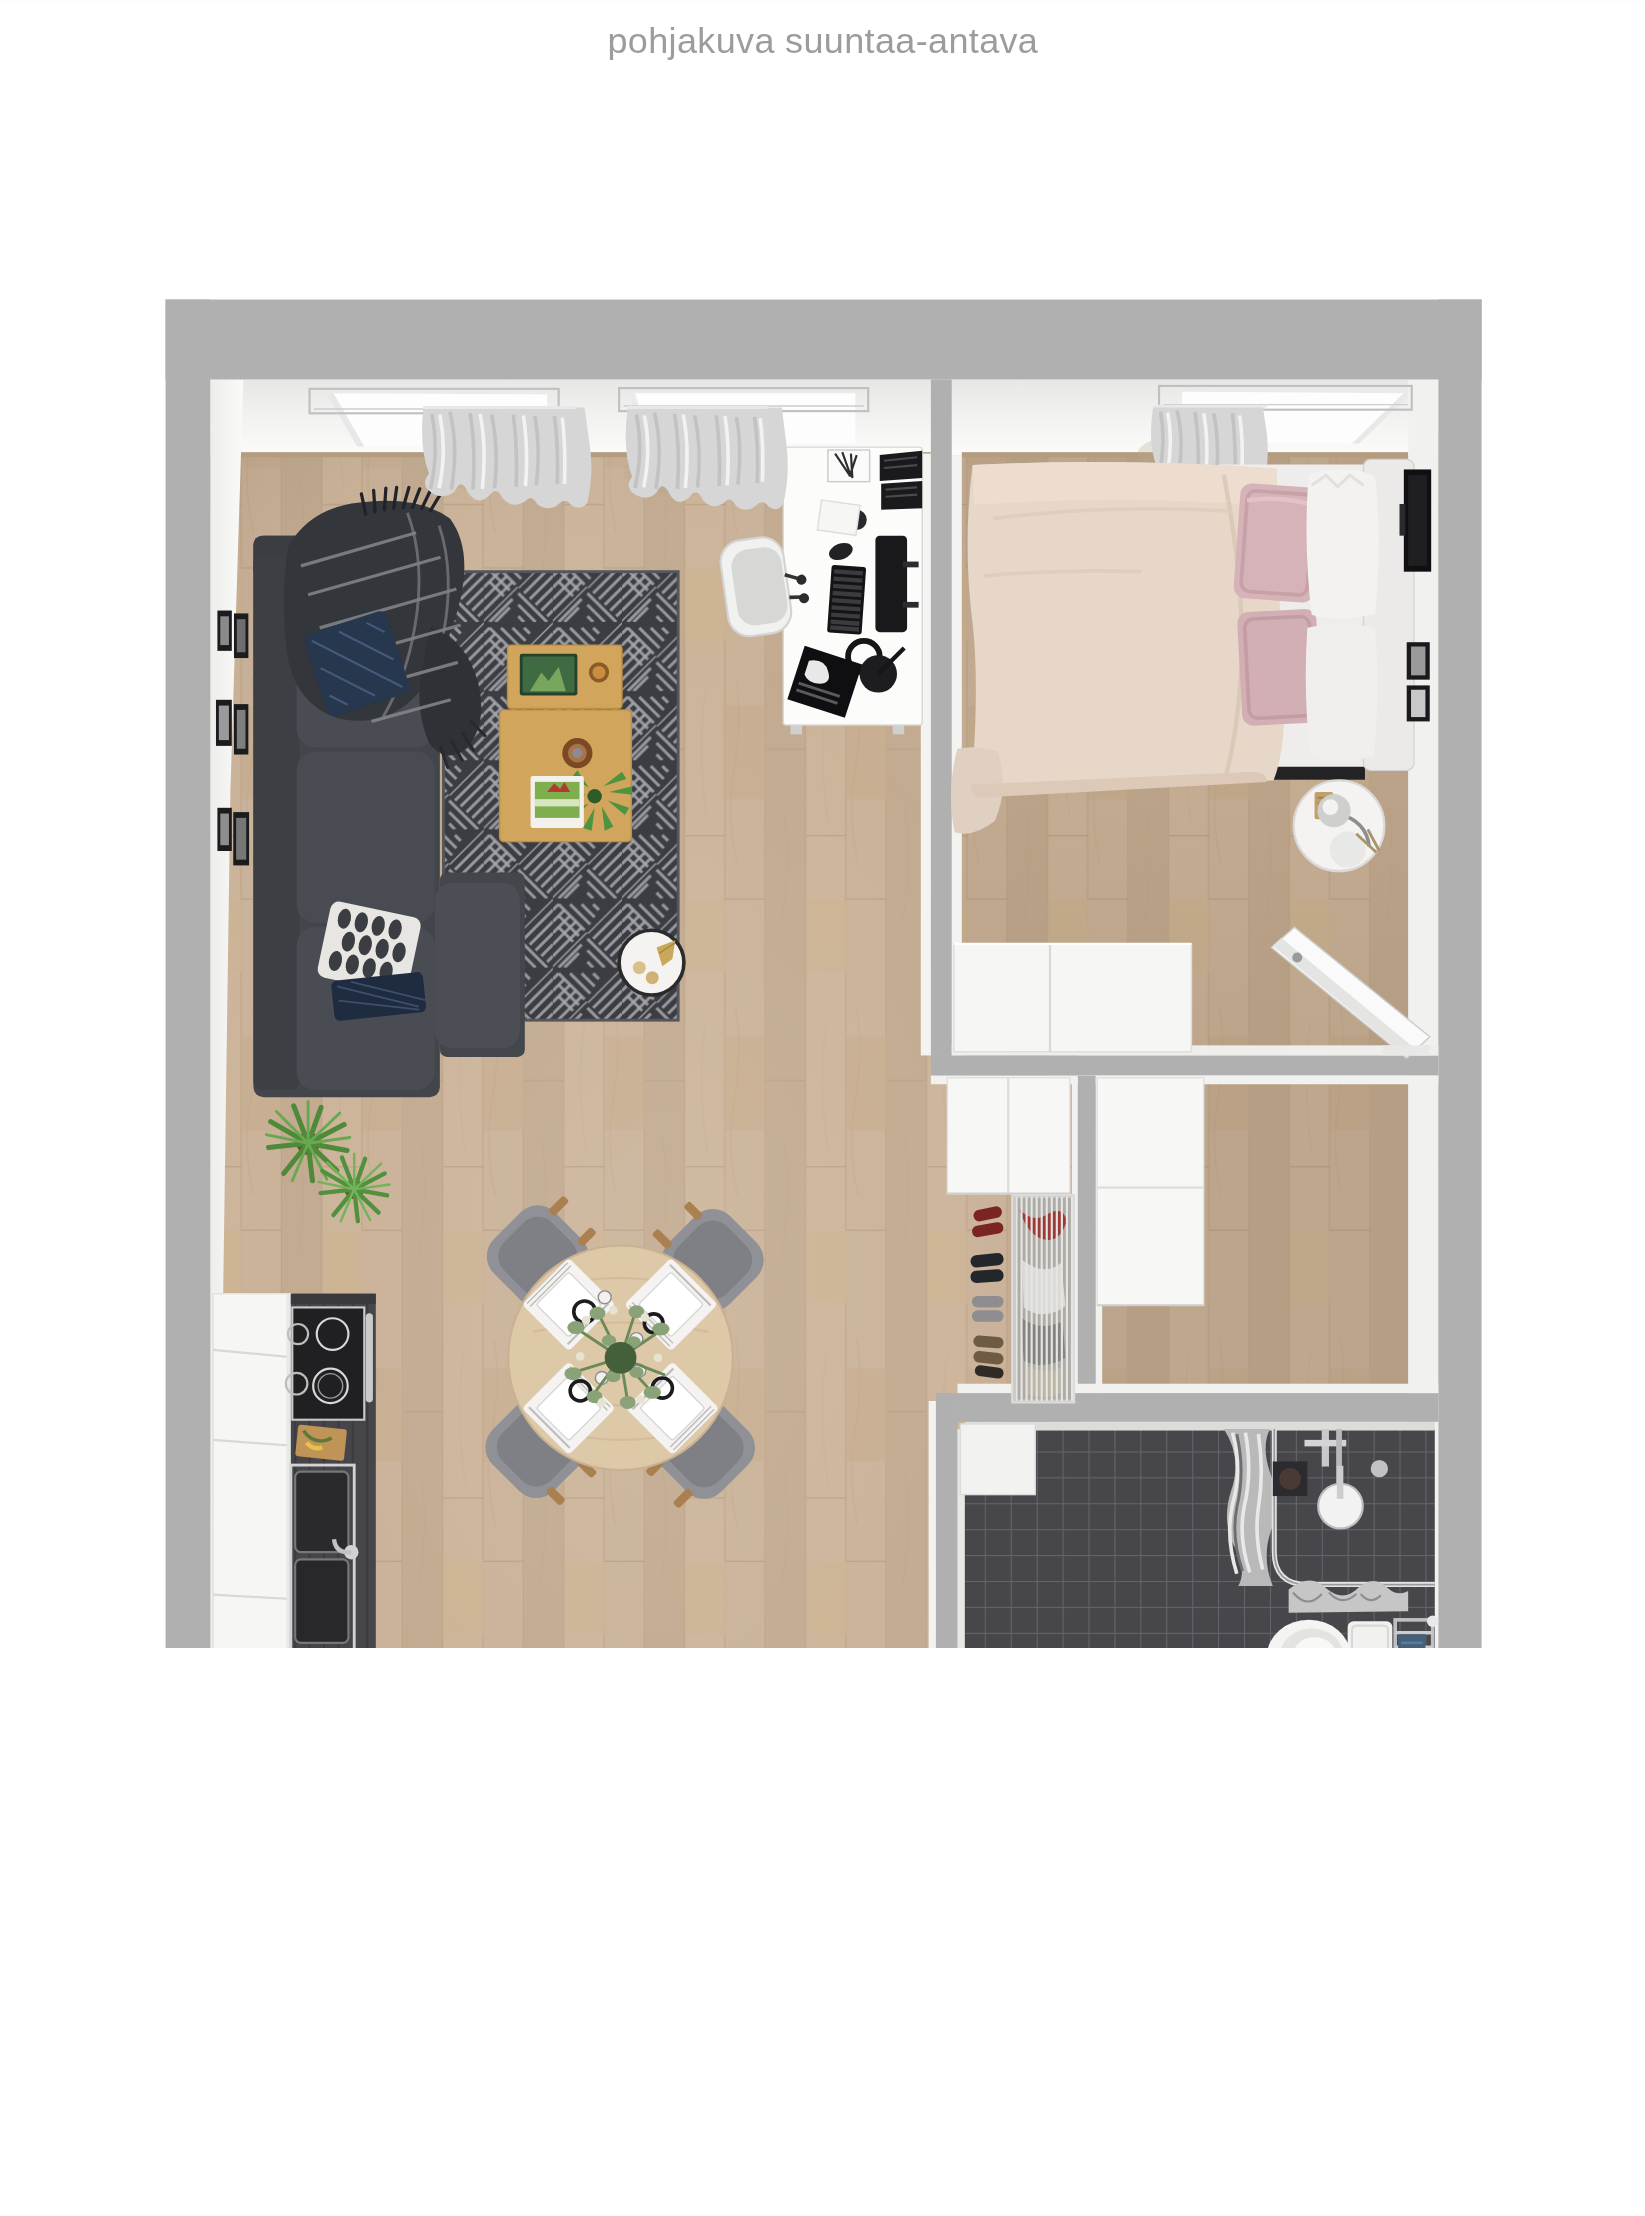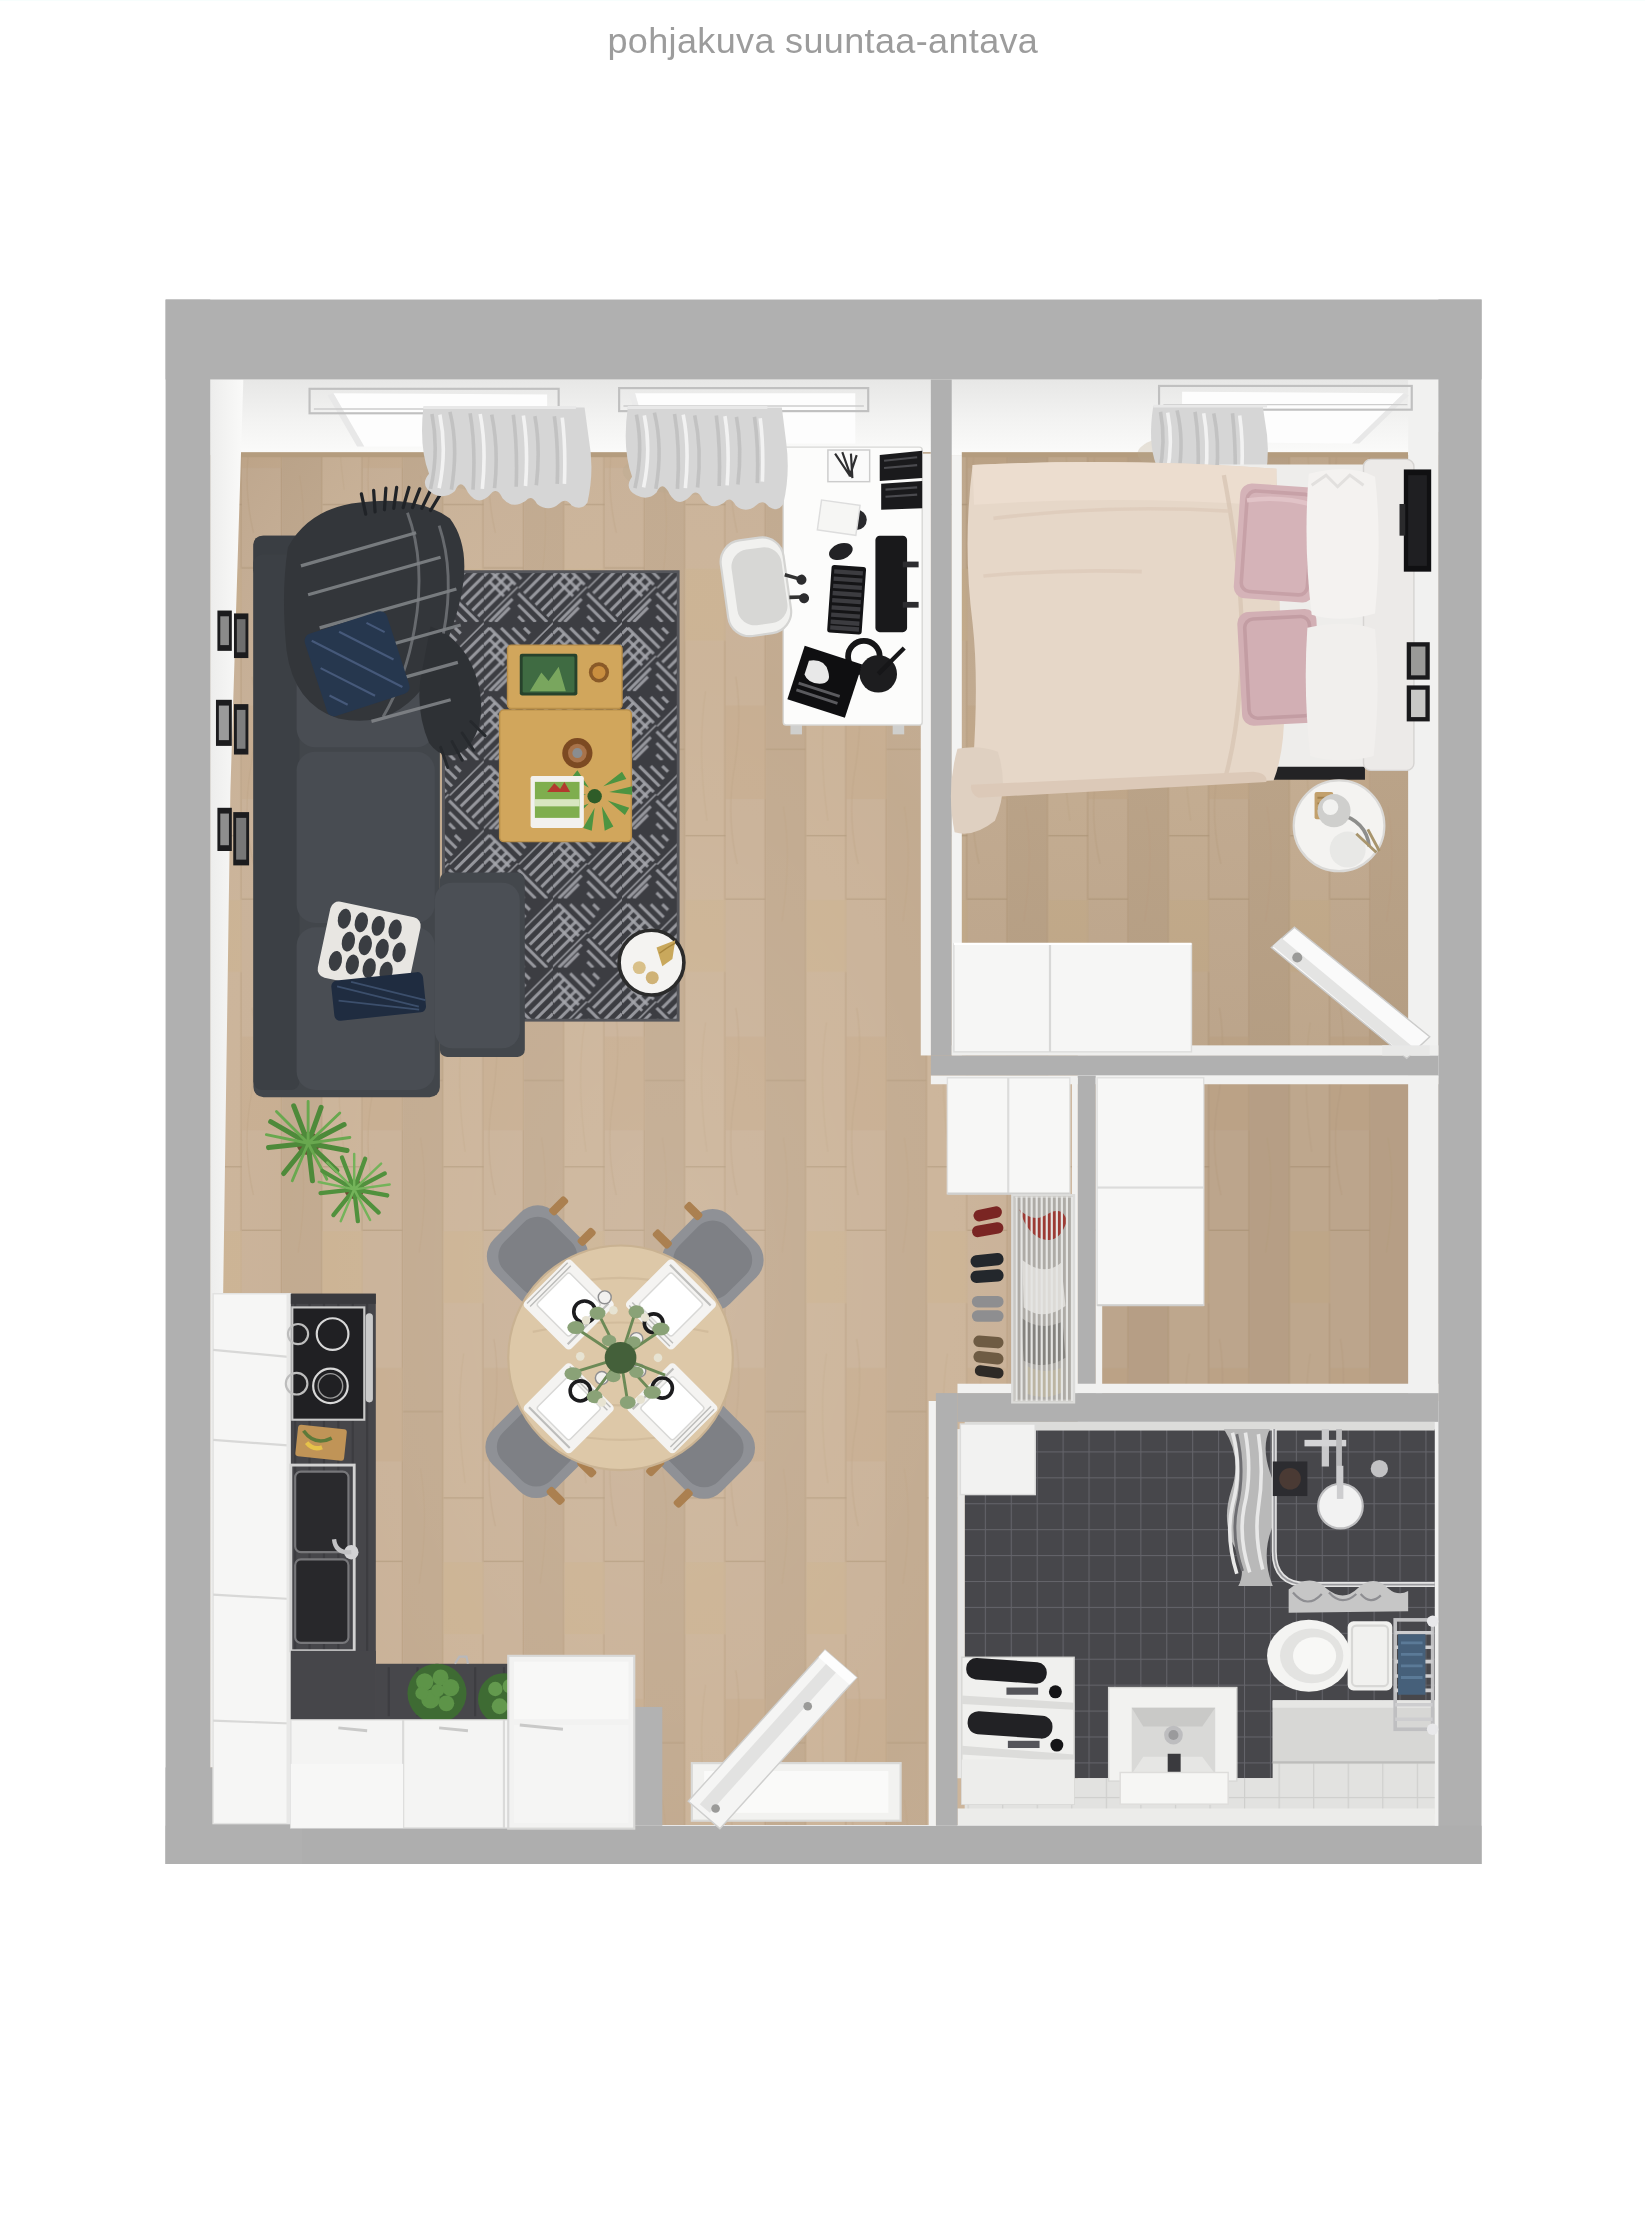--- a/index.html
+++ b/index.html
@@ -1,16 +1,16 @@
 <!DOCTYPE html>
 <html style="font-size:11.5px"><head>
 <meta charset="utf-8">
 <style>
   html,body{margin:0;padding:0;background:#ffffff;}
-  .page{position:relative;width:1645px;height:1864px;background:#5eead4;overflow:hidden;font-family:"Liberation Sans",sans-serif;}
+  .page{position:relative;width:1645px;height:1648px;background:#5eead4;overflow:hidden;font-family:"Liberation Sans",sans-serif;}
 </style>
 </head>
 <body>
 <div class="page">
 <svg width="1645" height="2216" viewBox="0 0 2285 3078">
 <defs>
   <linearGradient id="topface" x1="0" y1="0" x2="0" y2="1">
     <stop offset="0" stop-color="#e7e7e6"></stop>
           <stop offset="0.55" stop-color="#f3f3f2"></stop>
           <stop offset="1" stop-color="#fbfbfa"></stop>

